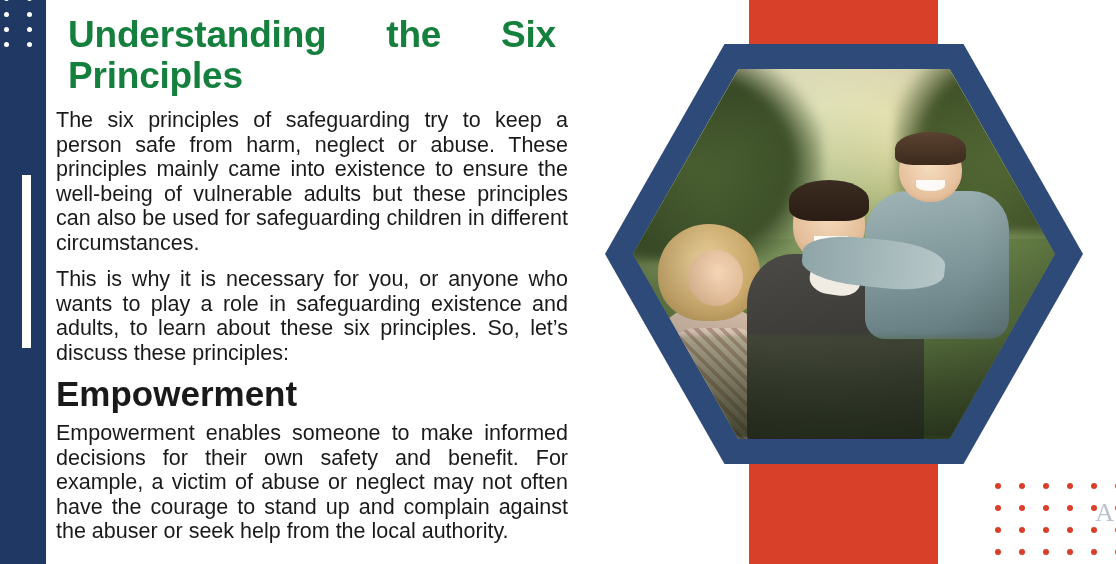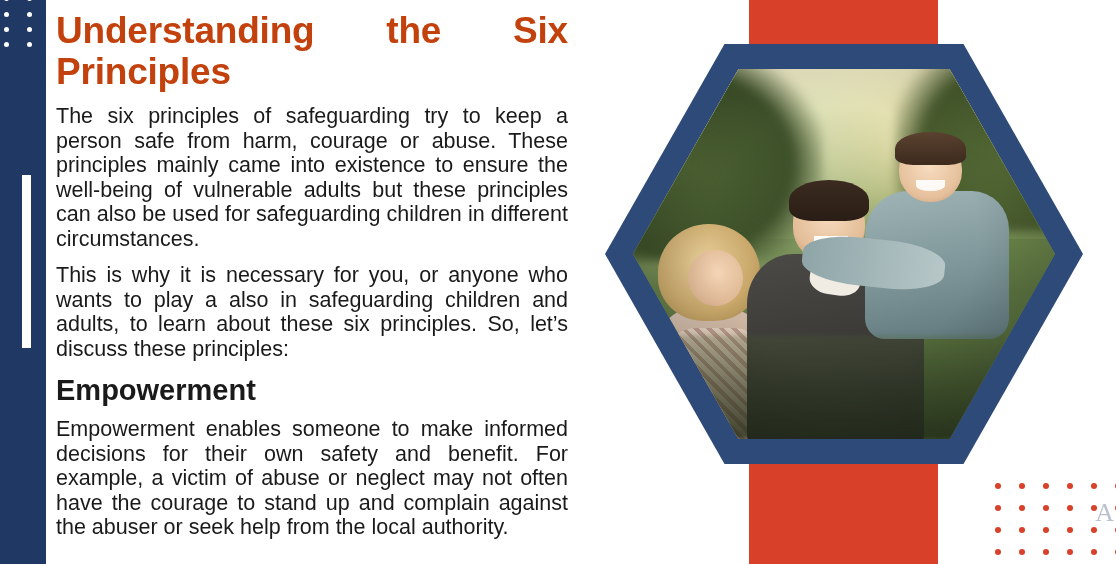--- a/index.html
+++ b/index.html
@@ -249,44 +249,44 @@
   }
 
   
   .content {
     position: absolute;
     left: 56px;
     top: 0;
     width: 512px;
   }
   h1.title {
-    margin: 0;
-    padding-top: 10px;
+    margin: 12px;
+    padding-top: 2px;
     font-size: 37px;
     line-height: 41px;
     font-weight: bold;
-    color: #c2410c;
+    color: #15803d;
     text-align: justify;
     text-align-last: left;
     letter-spacing: -0.2px;
   }
   h1.title .line2 {
     display: block;
   }
   p.body {
     margin: 12px 0 0 0;
     font-size: 21.5px;
     line-height: 24.5px;
     color: #1a1a1a;
     text-align: justify;
     text-align-last: left;
   }
   h2.subhead {
     margin: 14px 0 0 0;
-    font-size: 29px;
+    font-size: 35px;
     line-height: 30px;
     font-weight: bold;
     color: #1a1a1a;
   }
   .watermark {
     position: absolute;
     right: 2px;
     bottom: 36px;
     font-family: "Liberation Serif", serif;
     font-size: 26px;
@@ -364,19 +364,19 @@
       <div class="ground"></div>
       <div class="vignette"></div>
     </div>
   </div>
 </div>
 
 <div class="content">
   <h1 class="title">
     <span>Understanding  the  Six  Principles</span>
   </h1>
-  <p class="body">The six principles of safeguarding try to keep a person safe from harm, courage or abuse. These principles mainly came into existence to ensure the well-being of vulnerable adults but these principles can also be used for safeguarding children in different circumstances.</p>
-  <p class="body">This is why it is necessary for you, or anyone who wants to play a also in safeguarding children and adults, to learn about these six principles. So, let’s discuss these principles:</p>
+  <p class="body">The six principles of safeguarding try to keep a person safe from harm, neglect or abuse. These principles mainly came into existence to ensure the well-being of vulnerable adults but these principles can also be used for safeguarding children in different circumstances.</p>
+  <p class="body">This is why it is necessary for you, or anyone who wants to play a role in safeguarding existence and adults, to learn about these six principles. So, let’s discuss these principles:</p>
   <h2 class="subhead">Empowerment</h2>
   <p class="body">Empowerment enables someone to make informed decisions for their own safety and benefit. For example, a victim of abuse or neglect may not often have the courage to stand up and complain against the abuser or seek help from the local authority.</p>
 </div>
 
 <div class="watermark">A</div>
 
 </body></html>

